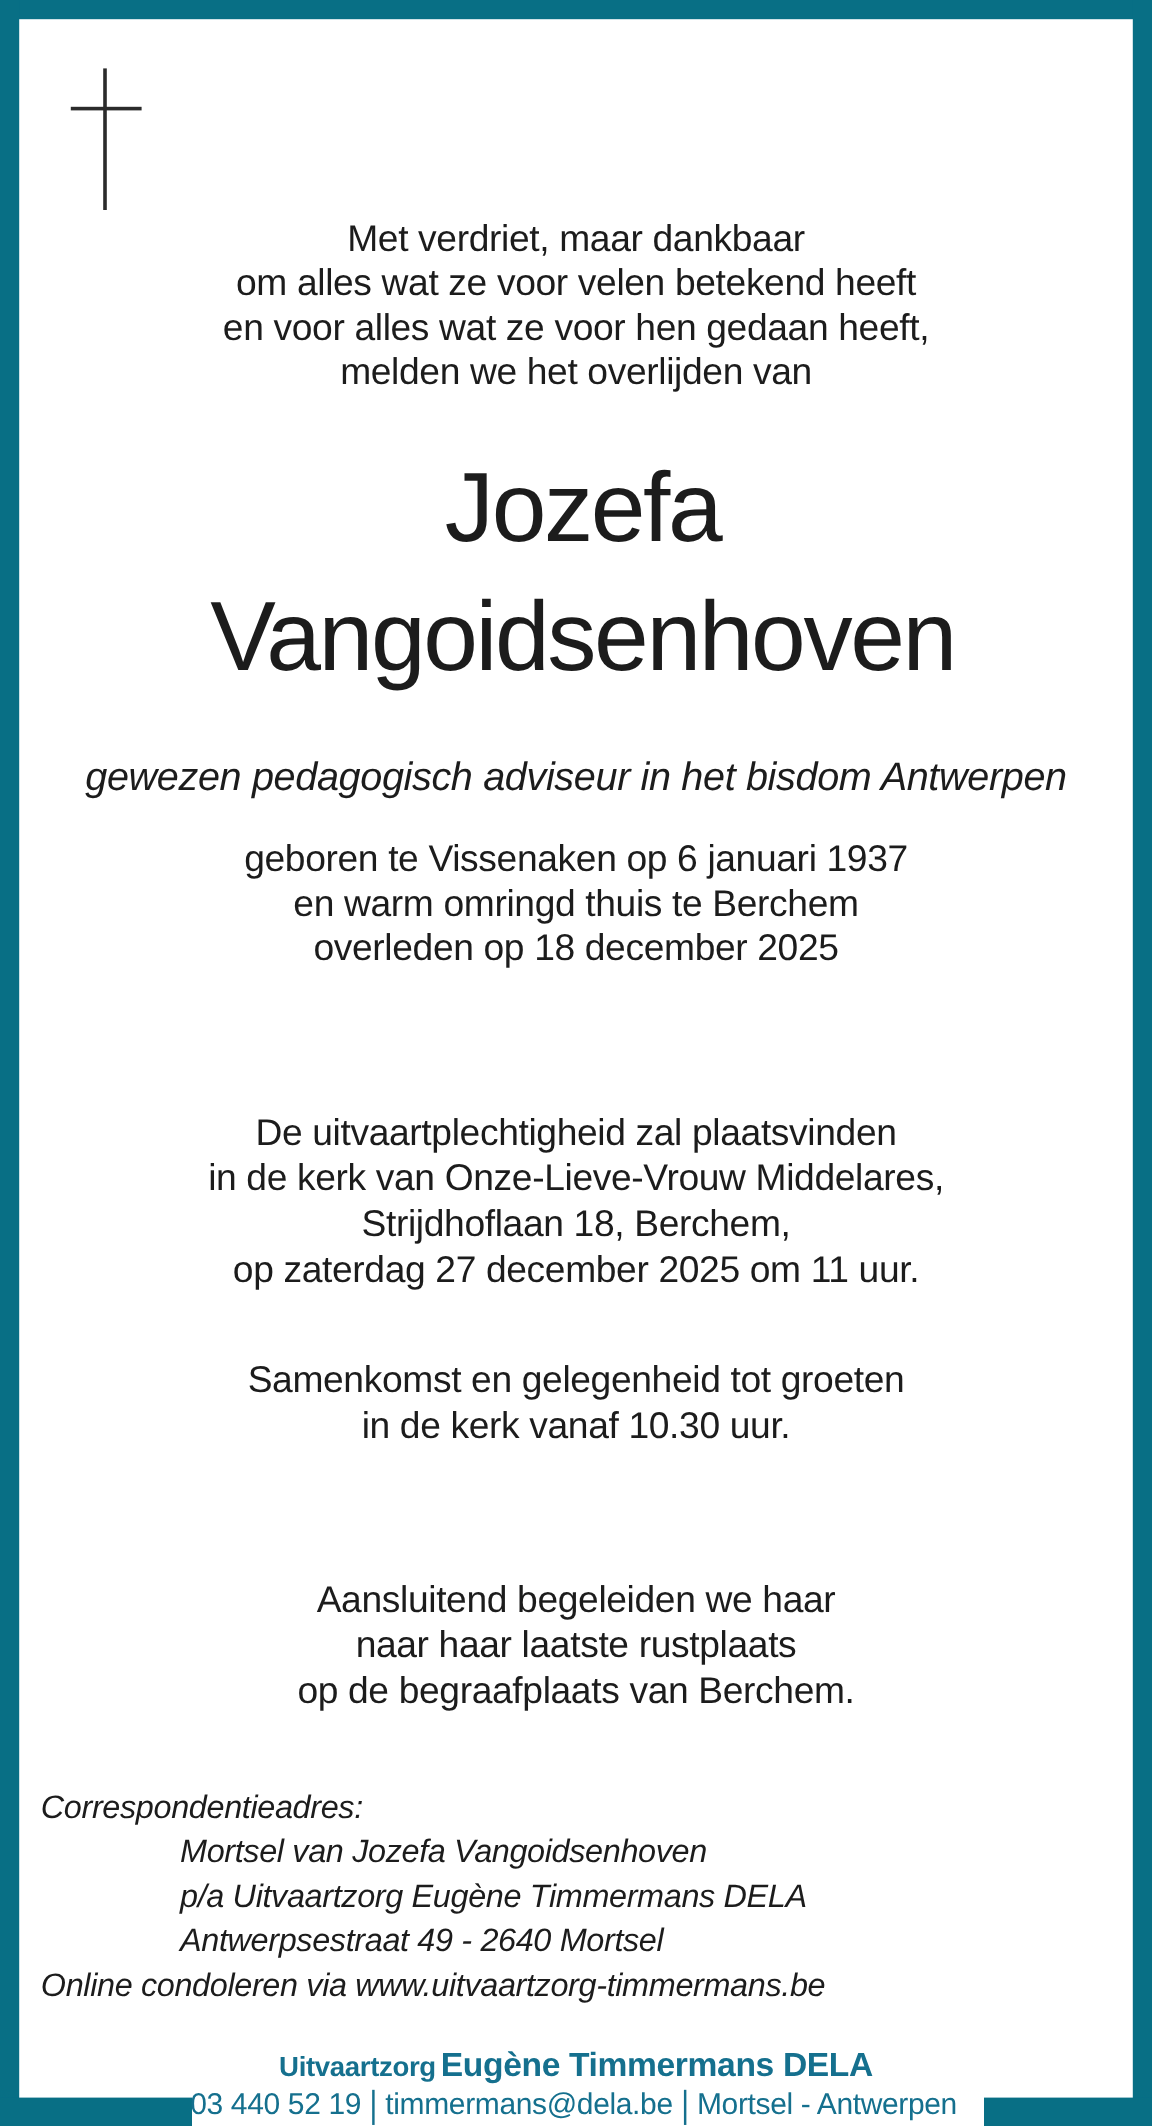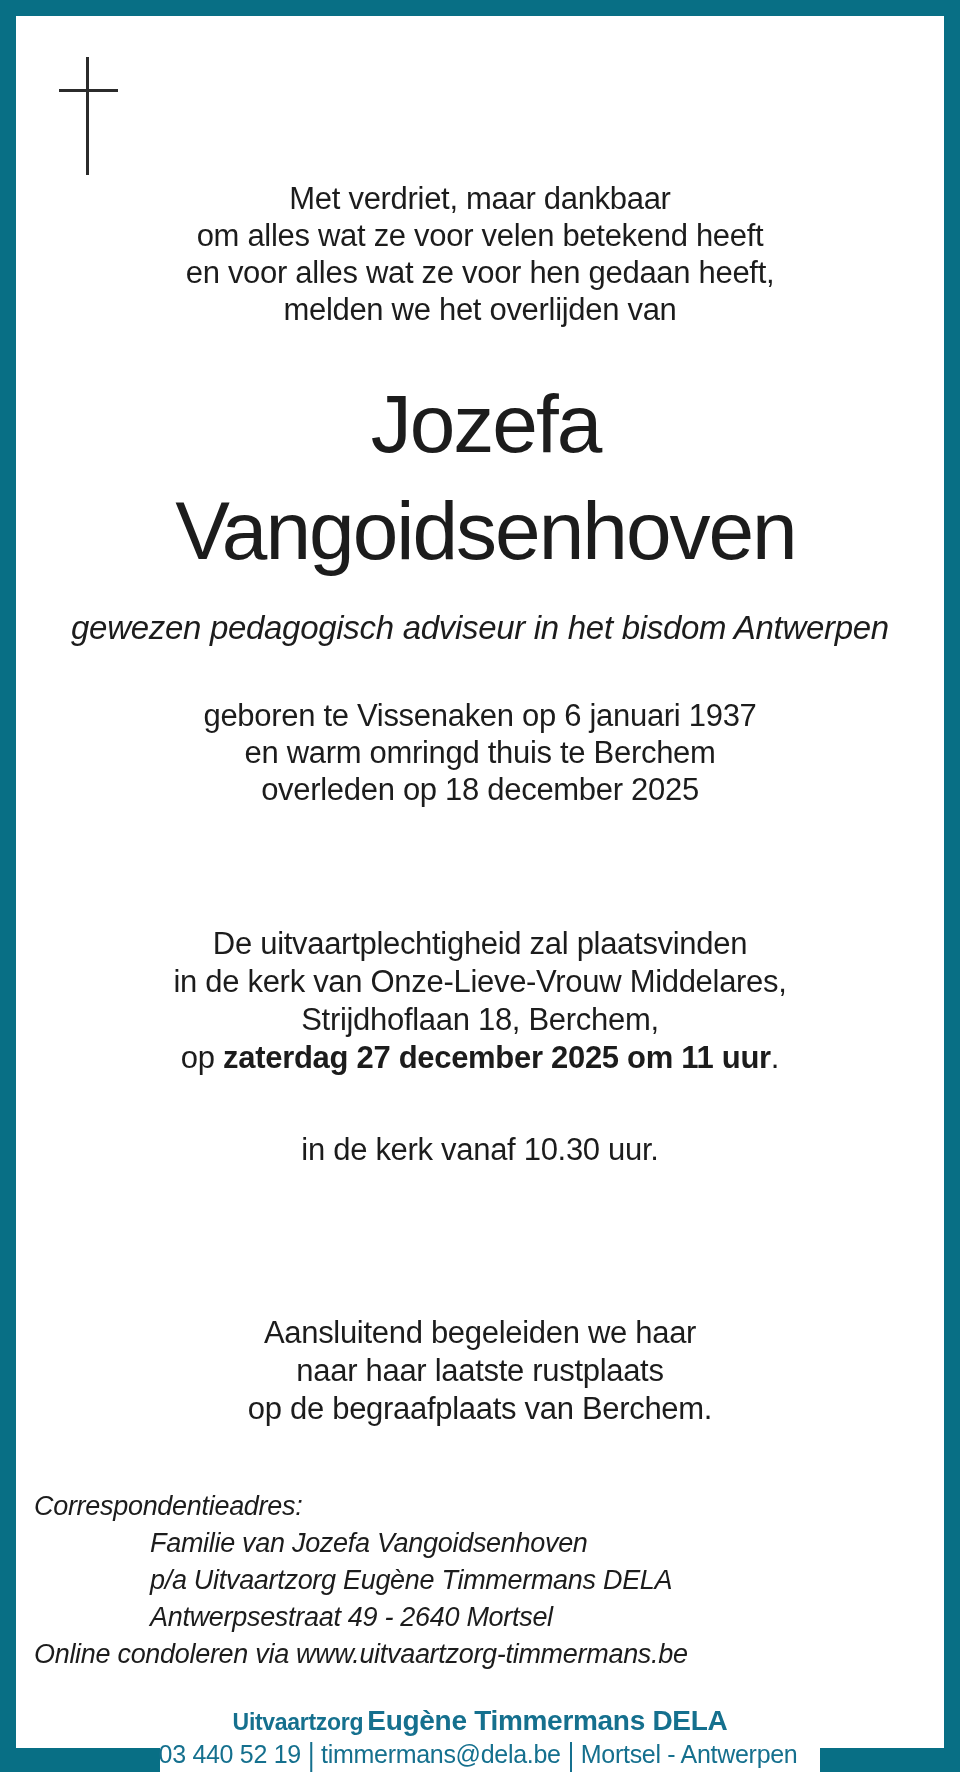--- a/index.html
+++ b/index.html
@@ -33,40 +33,40 @@
     left: 16px;
     right: 16px;
     text-align: center;
     letter-spacing: -0.3px;
   }
   .body-text { font-size: 31px; line-height: 37px; }
   .body-text-lg { font-size: 31px; line-height: 38px; text-align: center; }
 
   .intro        { top: 180px; }
   .deceased     { top: 370px; font-size: 82px; line-height: 107px; letter-spacing: -2px; margin-left: 11px; }
-  .subtitle     { top: 608px; font-size: 33px; line-height: 40px; font-style: italic; }
+  .subtitle     { top: 627px; font-size: 33px; line-height: 40px; font-style: italic; }
   .birthdeath   { top: 697px; }
   .ceremony     { top: 925px; }
   .gathering    { top: 1131px; }
   .burial       { top: 1280px; margin-top: 34px; }
 
   .correspondence {
     position: absolute;
     left: 34px;
     right: 16px;
     top: 1488px;
     font-size: 27px;
     line-height: 37px;
     font-style: italic;
     text-align: left;
     letter-spacing: -0.3px;
   }
   .correspondence .indent { padding-left: 116px; }
 
-  .bold { font-weight: bold; }
+  .bold { font-weight: normal; }
 
   .brand-line {
     position: absolute;
     left: 16px;
     right: 16px;
     top: 1703px;
     height: 36px;
     line-height: 36px;
     text-align: center;
     color: #15708E;
@@ -129,32 +129,33 @@
   <div class="center-block body-text-lg ceremony">
     <div>De uitvaartplechtigheid zal plaatsvinden</div>
     <div>in de kerk van Onze-Lieve-Vrouw Middelares,</div>
     <div>Strijdhoflaan 18, Berchem,</div>
     <div>
       <span>op </span><span class="bold">zaterdag 27 december 2025 om 11 uur</span><span>.</span>
     </div>
   </div>
 
   <div class="center-block body-text-lg gathering">
+    <div>Samenkomst en gelegenheid tot groeten</div>
     <div>in de kerk vanaf 10.30 uur.</div>
   </div>
 
   <div class="center-block body-text-lg burial">
     <div>Aansluitend begeleiden we haar</div>
     <div>naar haar laatste rustplaats</div>
     <div>op de begraafplaats van Berchem.</div>
   </div>
 
   <div class="correspondence">
     <div>Correspondentieadres:</div>
-    <div class="indent">Familie van Jozefa Vangoidsenhoven</div>
+    <div class="indent">Mortsel van Jozefa Vangoidsenhoven</div>
     <div class="indent">p/a Uitvaartzorg Eugène Timmermans DELA</div>
     <div class="indent">Antwerpsestraat 49 - 2640 Mortsel</div>
     <div>Online condoleren via www.uitvaartzorg-timmermans.be</div>
   </div>
 
   <div class="brand-line">
     <span class="brand-prefix">Uitvaartzorg</span>
     <span class="brand-name">Eugène Timmermans DELA</span>
   </div>
 

